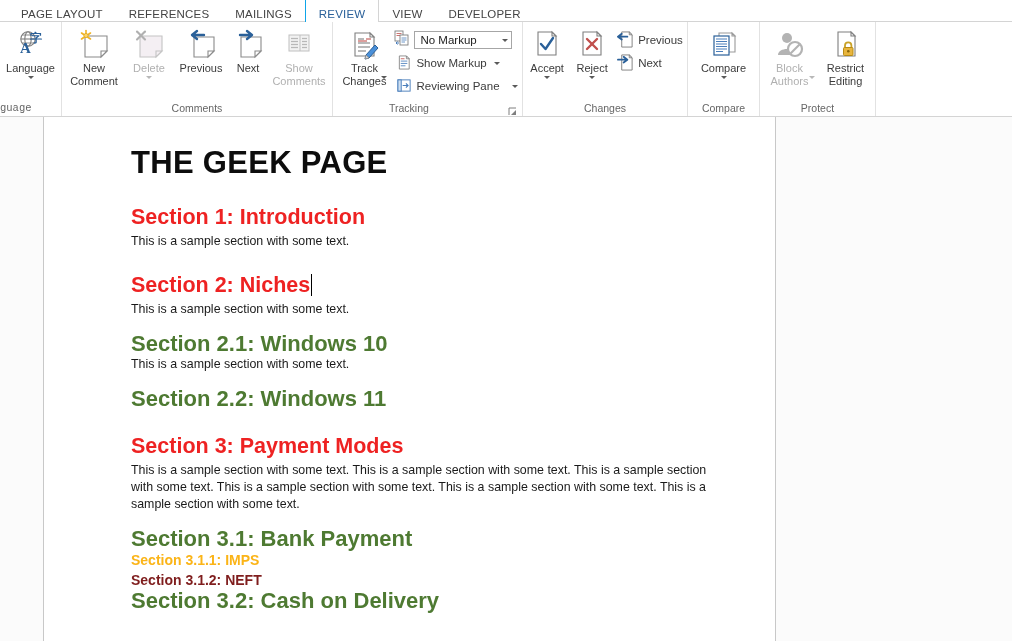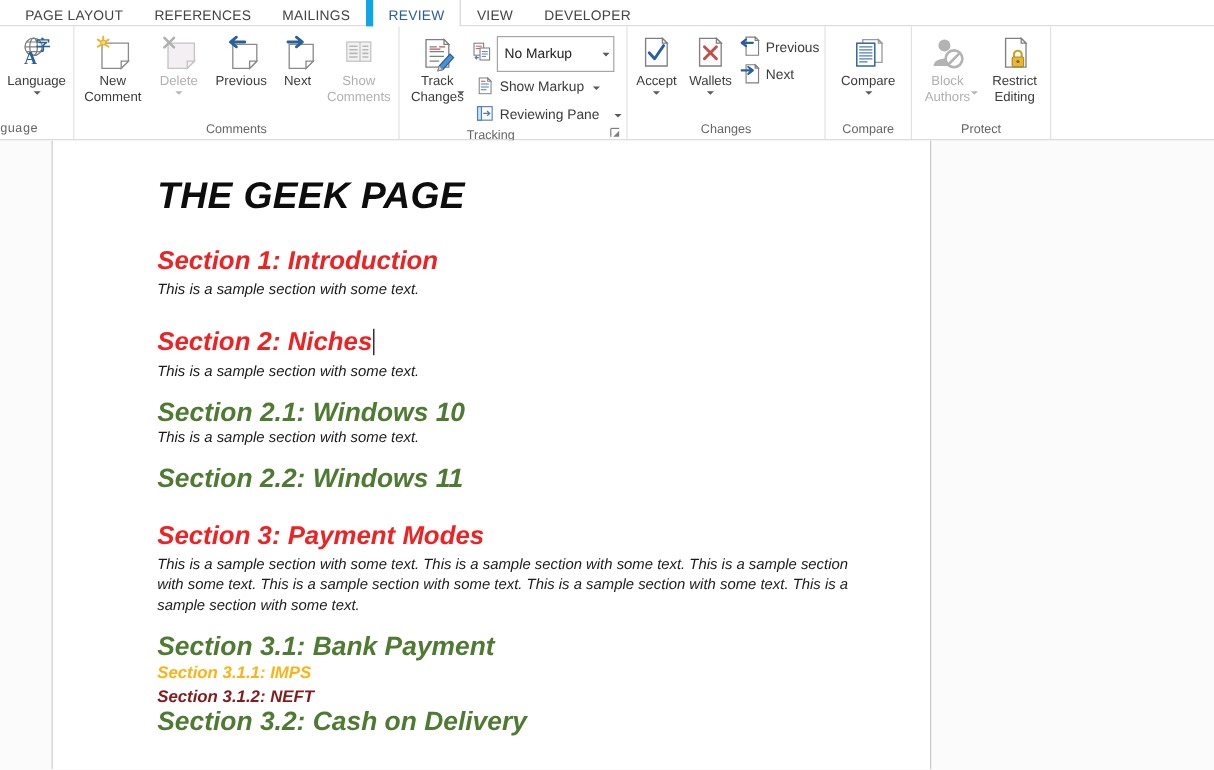--- a/index.html
+++ b/index.html
@@ -34,21 +34,21 @@
     display: flex;
     align-items: center;
     height: 28px;
     box-sizing: border-box;
     cursor: default;
     white-space: nowrap;
   }
   .tab.active {
     color: #2a6099;
     background: #ffffff;
-    border-left: 6px solid #0ea5e9;
+    border-left: 1px solid #0ea5e9;
     border-right: 1px solid #d4d4d4;
     border-bottom: 1px solid #ffffff;
     margin-bottom: -1px;
   }
 
   
   .ribbon {
     position: relative;
     height: 95px;
     background: #ffffff;
@@ -131,21 +131,21 @@
     cursor: default;
     white-space: nowrap;
   }
 
   
   .combo {
     display: flex;
     align-items: center;
     justify-content: space-between;
     width: 98px;
-    height: 30px;
+    height: 18px;
     border: 1px solid #a6a6a6;
     background: #ffffff;
     font-size: 11.5px;
     color: #222222;
     padding: 0 3px 0 5px;
     box-sizing: border-box;
     cursor: default;
   }
   .combo .cv { overflow: hidden; white-space: nowrap; }
 
@@ -181,21 +181,20 @@
   .page {
     position: absolute;
     left: 44px;
     top: 0;
     width: 731px;
     bottom: 0;
     background: #ffffff;
   }
   .page-inner {
     padding: 28px 55px 0 87px;
-    font-style: italic;
   }
 
   .doc-title {
     font-size: 31px;
     font-weight: bold;
     color: #0d0d0d;
     letter-spacing: 0.3px;
     line-height: 36px;
     margin: 0 0 24px 0;
   }
@@ -461,21 +460,21 @@
         <div class="ic">
           <svg width="30" height="32" viewBox="0 0 30 32">
             <path d="M6 3 H20 L24 7 V26 H6 Z" fill="#ffffff" stroke="#7f7f7f" stroke-width="1.1"></path>
             <path d="M20 3 V7 H24 Z" fill="#ffffff" stroke="#7f7f7f" stroke-width="1.1"></path>
             <g stroke="#c0504d" stroke-width="2.4" stroke-linecap="round">
               <line x1="10" y1="10" x2="20" y2="20"></line>
               <line x1="20" y1="10" x2="10" y2="20"></line>
             </g>
           </svg>
         </div>
-        <div class="lbl">Wallets</div>
+        <div class="lbl">Reject</div>
         <div class="caret-dn"></div>
       </div>
 
       <div style="display:flex;flex-direction:column;gap:3px;padding-top:4px;">
         <div class="btn-sm">
           <span>
             <svg width="17" height="17" viewBox="0 0 18 18">
               <path d="M5 1 H13 L16 4 V17 H5 Z" fill="#ffffff" stroke="#7f7f7f" stroke-width="1"></path>
               <path d="M13 1 V4 H16 Z" fill="#ffffff" stroke="#7f7f7f" stroke-width="1"></path>
               <path d="M11 6 L2 6 M5 3 L1 6 L5 9" fill="none" stroke="#2a6099" stroke-width="1.9" stroke-linecap="round" stroke-linejoin="round"></path>

